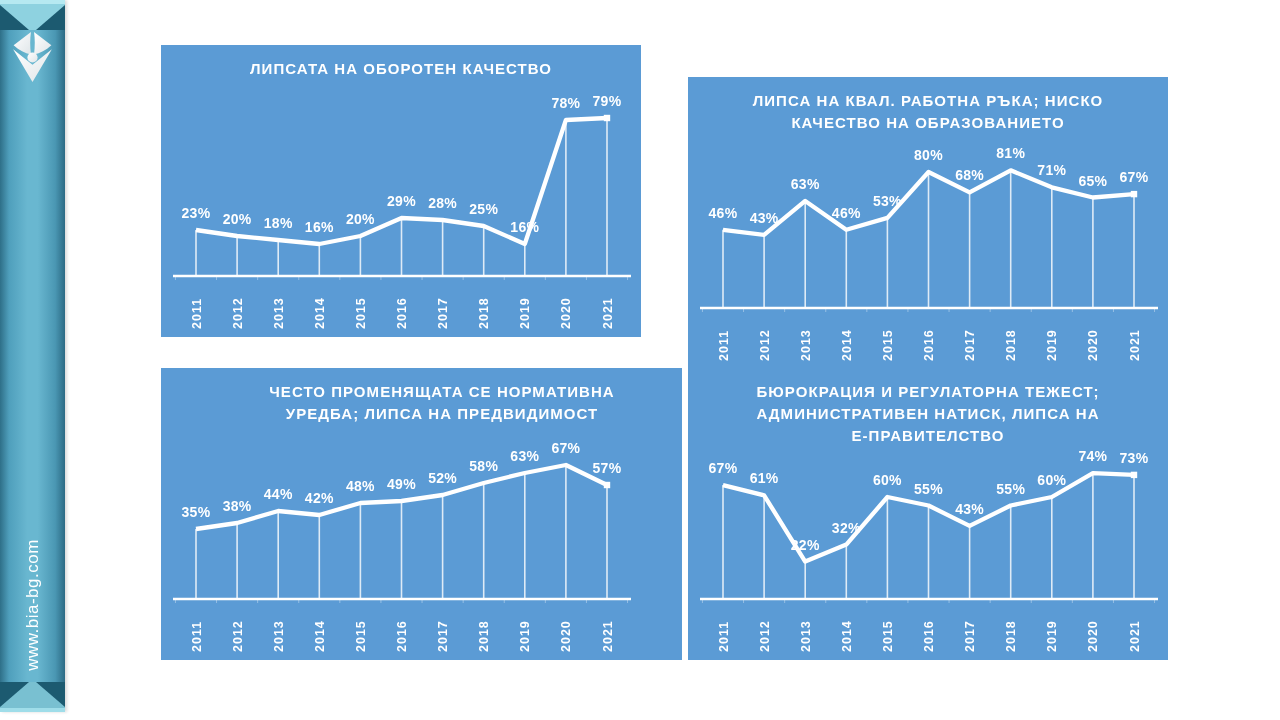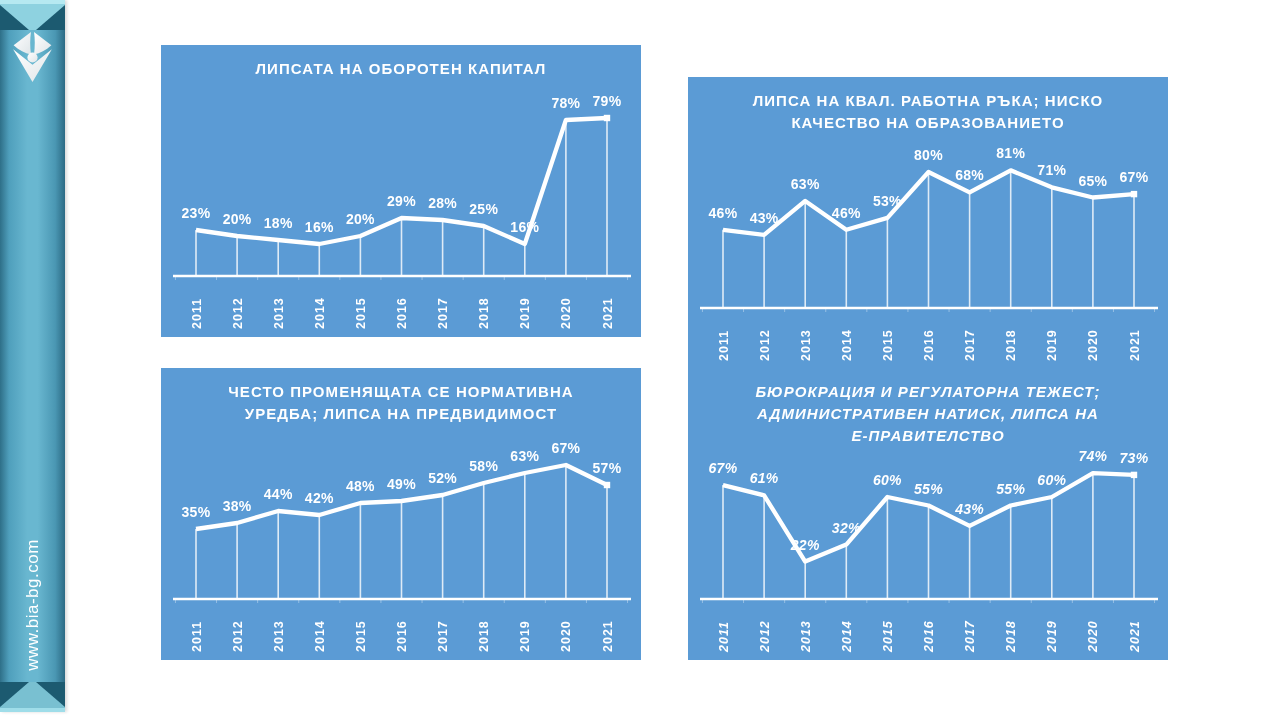--- a/index.html
+++ b/index.html
@@ -24,22 +24,22 @@
   .website-wrap span{
     display:block;transform:rotate(-90deg);white-space:nowrap;
     color:#ffffff;font-size:17px;letter-spacing:0.5px;
   }
   
   .panel{
     position:absolute;width:480px;height:292px;background:#5B9BD5;
   }
   .panel.p0{left:161px;top:45px;}
   .panel.p1{left:688px;top:45px;margin-top:32px;}
-  .panel.p2{left:161px;top:368px;}
-  .panel.p3{left:688px;top:368px;font-style:italic;}
+  .panel.p2{left:161px;top:368px;padding-left:41px;}
+  .panel.p3{left:688px;top:368px;}
   .chart-title{
     position:relative;z-index:2;padding:13px 20px 0 20px;
     text-align:center;color:#ffffff;font-size:15px;font-weight:bold;
     letter-spacing:0.07em;line-height:1.45;
   }
   .chart-svg{position:absolute;left:0;top:0;width:480px;height:292px;z-index:1;}
   .chart-svg text{font-family:"Liberation Sans",sans-serif;}
 </style>
 </head>
 <body>
@@ -72,21 +72,21 @@
     </div>
 
     <svg class="cap bottom" viewBox="0 0 65 30" preserveAspectRatio="none">
       <rect x="0" y="0" width="65" height="30" fill="#1c5a70"></rect>
       <polygon points="0,30 65,30 65,25 36,0 29,0 0,25" fill="#79c0d1"></polygon>
       <rect x="0" y="26" width="65" height="4" fill="#9fdde9"></rect>
     </svg>
   </div>
 
   <div class="panel p0">
-    <div class="chart-title">ЛИПСАТА НА ОБОРОТЕН КАПИТАЛ</div>
+    <div class="chart-title">ЛИПСАТА НА ОБОРОТЕН КАЧЕСТВО</div>
     <svg class="chart-svg" viewBox="0 0 480 292">
         <line x1="14.45" y1="231" x2="14.45" y2="235" stroke="#ffffff" stroke-width="1" opacity="0.35"></line>
         <line x1="55.55" y1="231" x2="55.55" y2="235" stroke="#ffffff" stroke-width="1" opacity="0.35"></line>
         <line x1="96.65" y1="231" x2="96.65" y2="235" stroke="#ffffff" stroke-width="1" opacity="0.35"></line>
         <line x1="137.75" y1="231" x2="137.75" y2="235" stroke="#ffffff" stroke-width="1" opacity="0.35"></line>
         <line x1="178.85" y1="231" x2="178.85" y2="235" stroke="#ffffff" stroke-width="1" opacity="0.35"></line>
         <line x1="219.95" y1="231" x2="219.95" y2="235" stroke="#ffffff" stroke-width="1" opacity="0.35"></line>
         <line x1="261.05" y1="231" x2="261.05" y2="235" stroke="#ffffff" stroke-width="1" opacity="0.35"></line>
         <line x1="302.15" y1="231" x2="302.15" y2="235" stroke="#ffffff" stroke-width="1" opacity="0.35"></line>
         <line x1="343.25" y1="231" x2="343.25" y2="235" stroke="#ffffff" stroke-width="1" opacity="0.35"></line>

